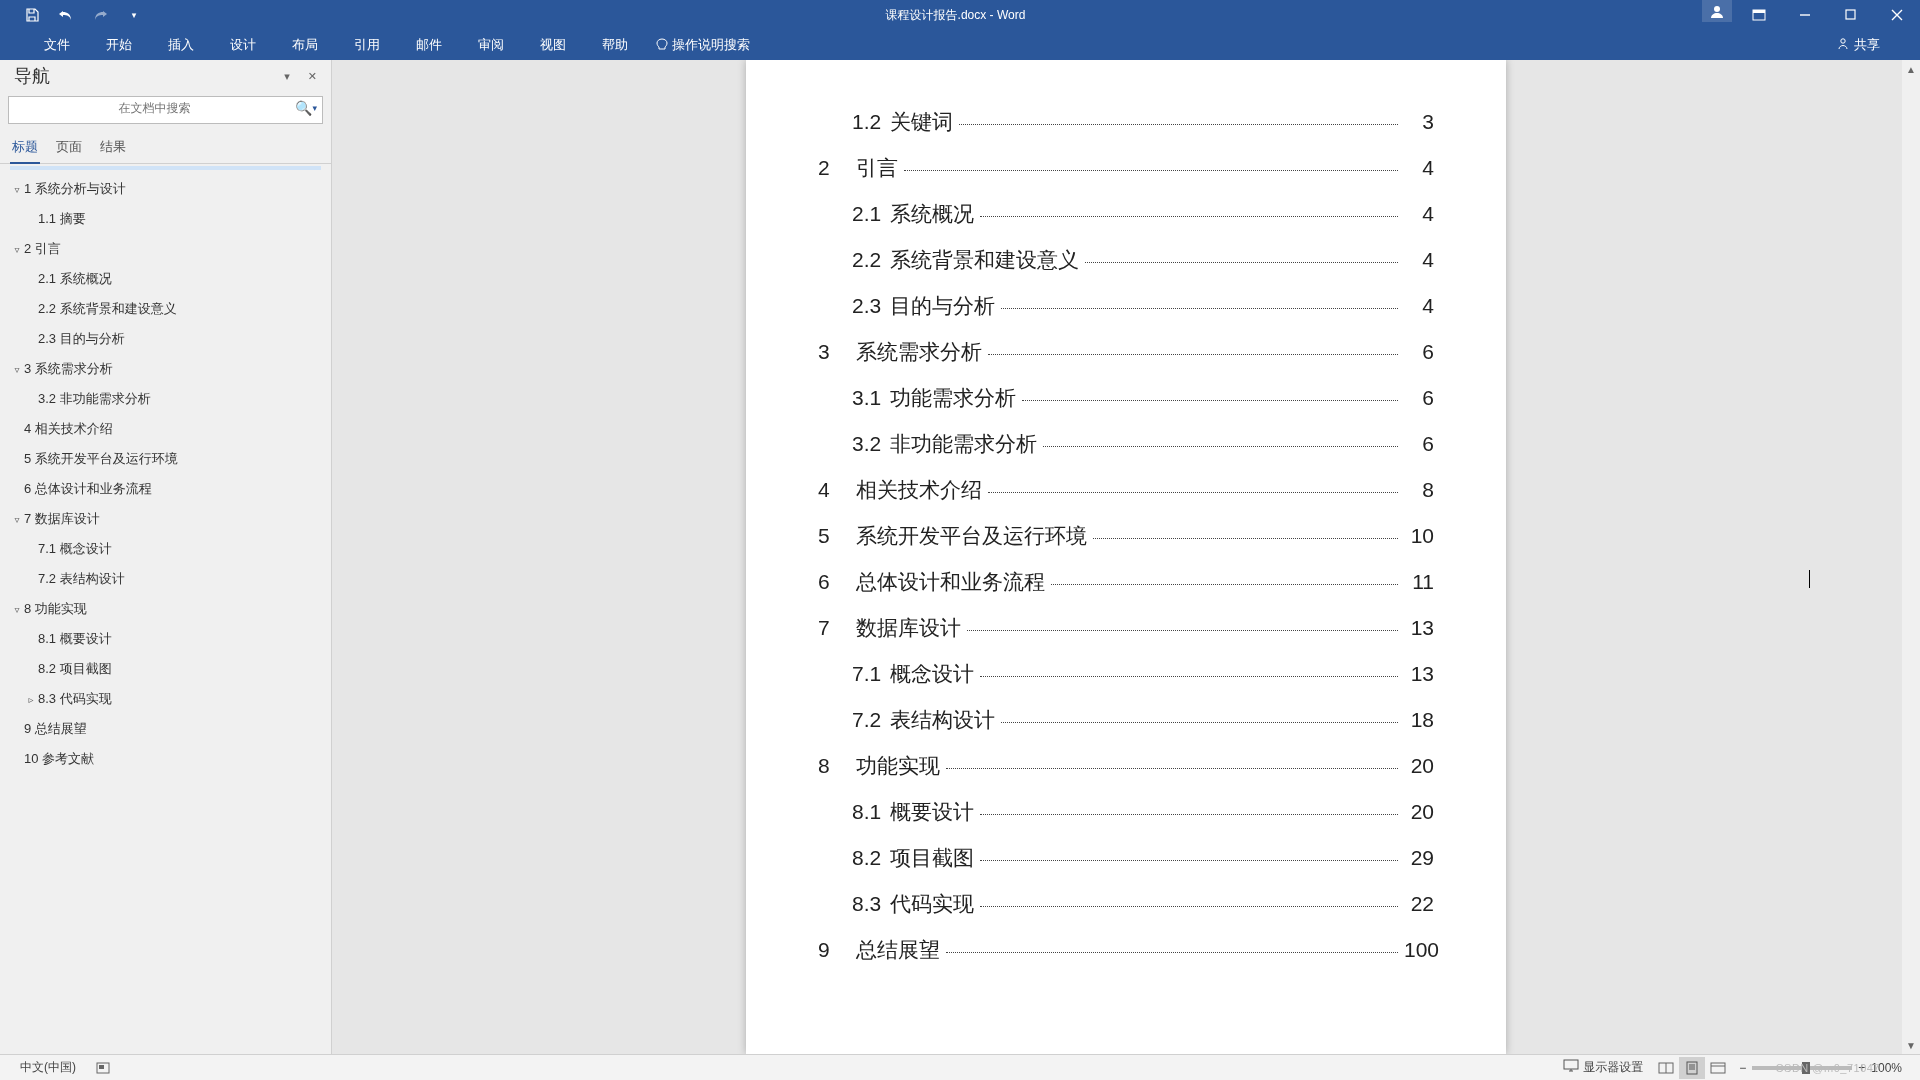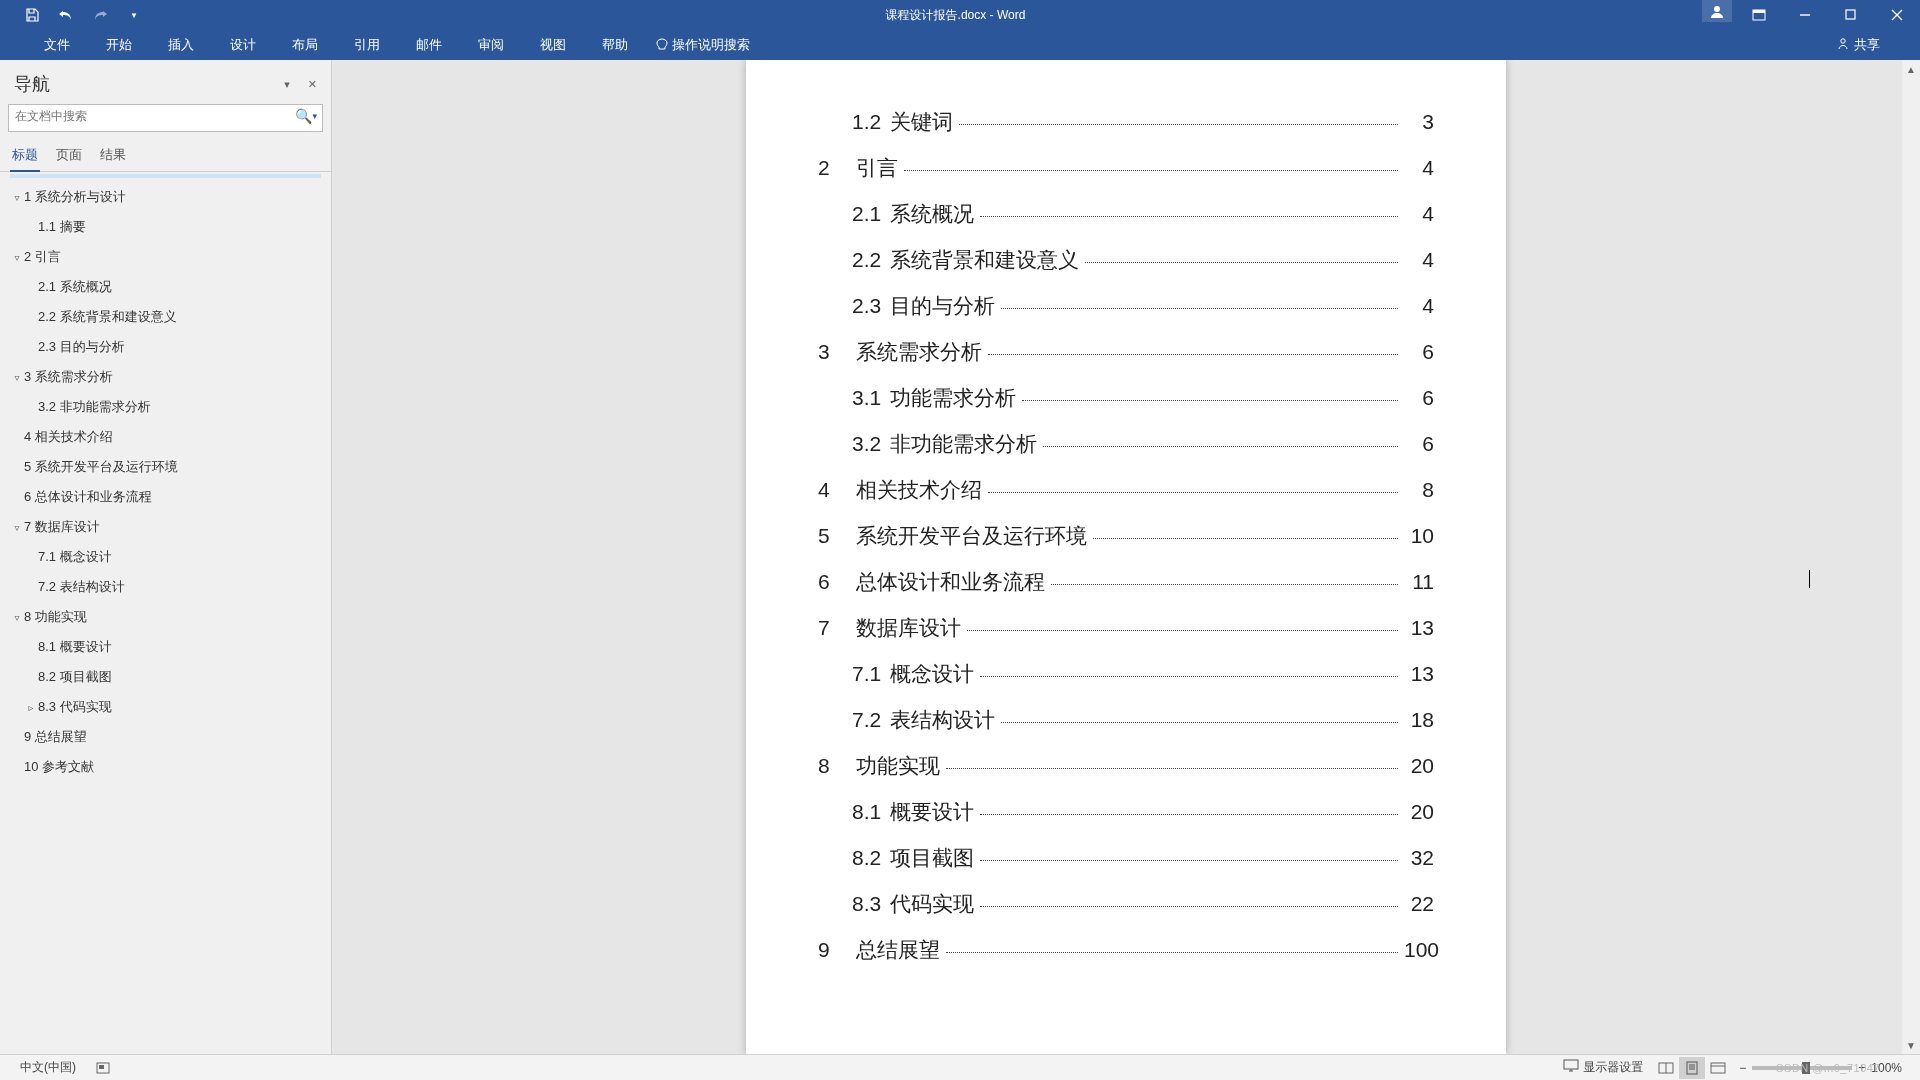--- a/index.html
+++ b/index.html
@@ -18,25 +18,25 @@
 .ribbon { height:30px; background:#2b579a; display:flex; align-items:center; padding:0 26px; color:#fff; font-size:13px; }
 .ribbon .tab { padding:0 18px; height:30px; display:flex; align-items:center; cursor:pointer; }
 .ribbon .tell { display:flex; align-items:center; gap:4px; padding:0 10px; }
 .ribbon .share { margin-left:auto; display:flex; gap:4px; padding:0 14px; }
 
 
 .main { position:absolute; top:60px; bottom:26px; left:0; right:0; display:flex; }
 
 
 .navpane { width:332px; background:#f0f0f0; border-right:1px solid #d0d0d0; display:flex; flex-direction:column; }
-.navpane .hdr { padding:12px 14px 8px; display:flex; align-items:center;gap:28px; }
+.navpane .hdr { padding:4px 14px 8px; display:flex; align-items:center;gap:28px; }
 .navpane .hdr h2 { font-size:18px; font-weight:400; color:#333; }
 .navpane .hdr .ctl { margin-left:auto; display:flex; gap:18px; color:#666; font-size:11px; }
 .navpane .searchwrap { padding:0 8px 8px; }
-.navpane .search { width:100%; height:28px; border:1px solid #bcbcbc; background:#fff; padding:0 28px 4px 6px; font-size:12px; }
+.navpane .search { width:100%; height:28px; border:1px solid #bcbcbc; background:#fff; padding:0 28px 4px 6px; font-size:12px;text-align:center; }
 .navpane .searchwrap { position:relative; }
 .navpane .searchico { position:absolute; right:14px; top:4px; color:#2b579a; font-size:14px; }
 
 .navpane .tabs { display:flex; padding:0 10px; gap:14px; font-size:13px; border-bottom:1px solid #d0d0d0; }
 .navpane .tabs .t { padding:6px 2px; color:#555; cursor:pointer; }
 .navpane .tabs .t.active { color:#2b579a; border-bottom:2px solid #2b579a; margin-bottom:-1px; }
 
 .navtree { flex:1; overflow:auto; font-size:13px; color:#333; padding-top:2px; }
 .navtree .hl { background:#d0e3f7; height:4px; margin:0 10px 4px; }
 .navtree .item { padding:6px 0 6px 0; display:flex; align-items:center; cursor:pointer; }
@@ -342,21 +342,21 @@
         <div class="toc-row lv2">
           <span class="num">8.1</span>
           <span class="lbl">概要设计</span>
           <span class="dots"></span>
           <span class="pg">20</span>
         </div>
         <div class="toc-row lv2">
           <span class="num">8.2</span>
           <span class="lbl">项目截图</span>
           <span class="dots"></span>
-          <span class="pg">32</span>
+          <span class="pg">29</span>
         </div>
         <div class="toc-row lv2">
           <span class="num">8.3</span>
           <span class="lbl">代码实现</span>
           <span class="dots"></span>
           <span class="pg">22</span>
         </div>
         <div class="toc-row lv1">
           <span class="num">9</span>
           <span class="lbl">总结展望</span>

